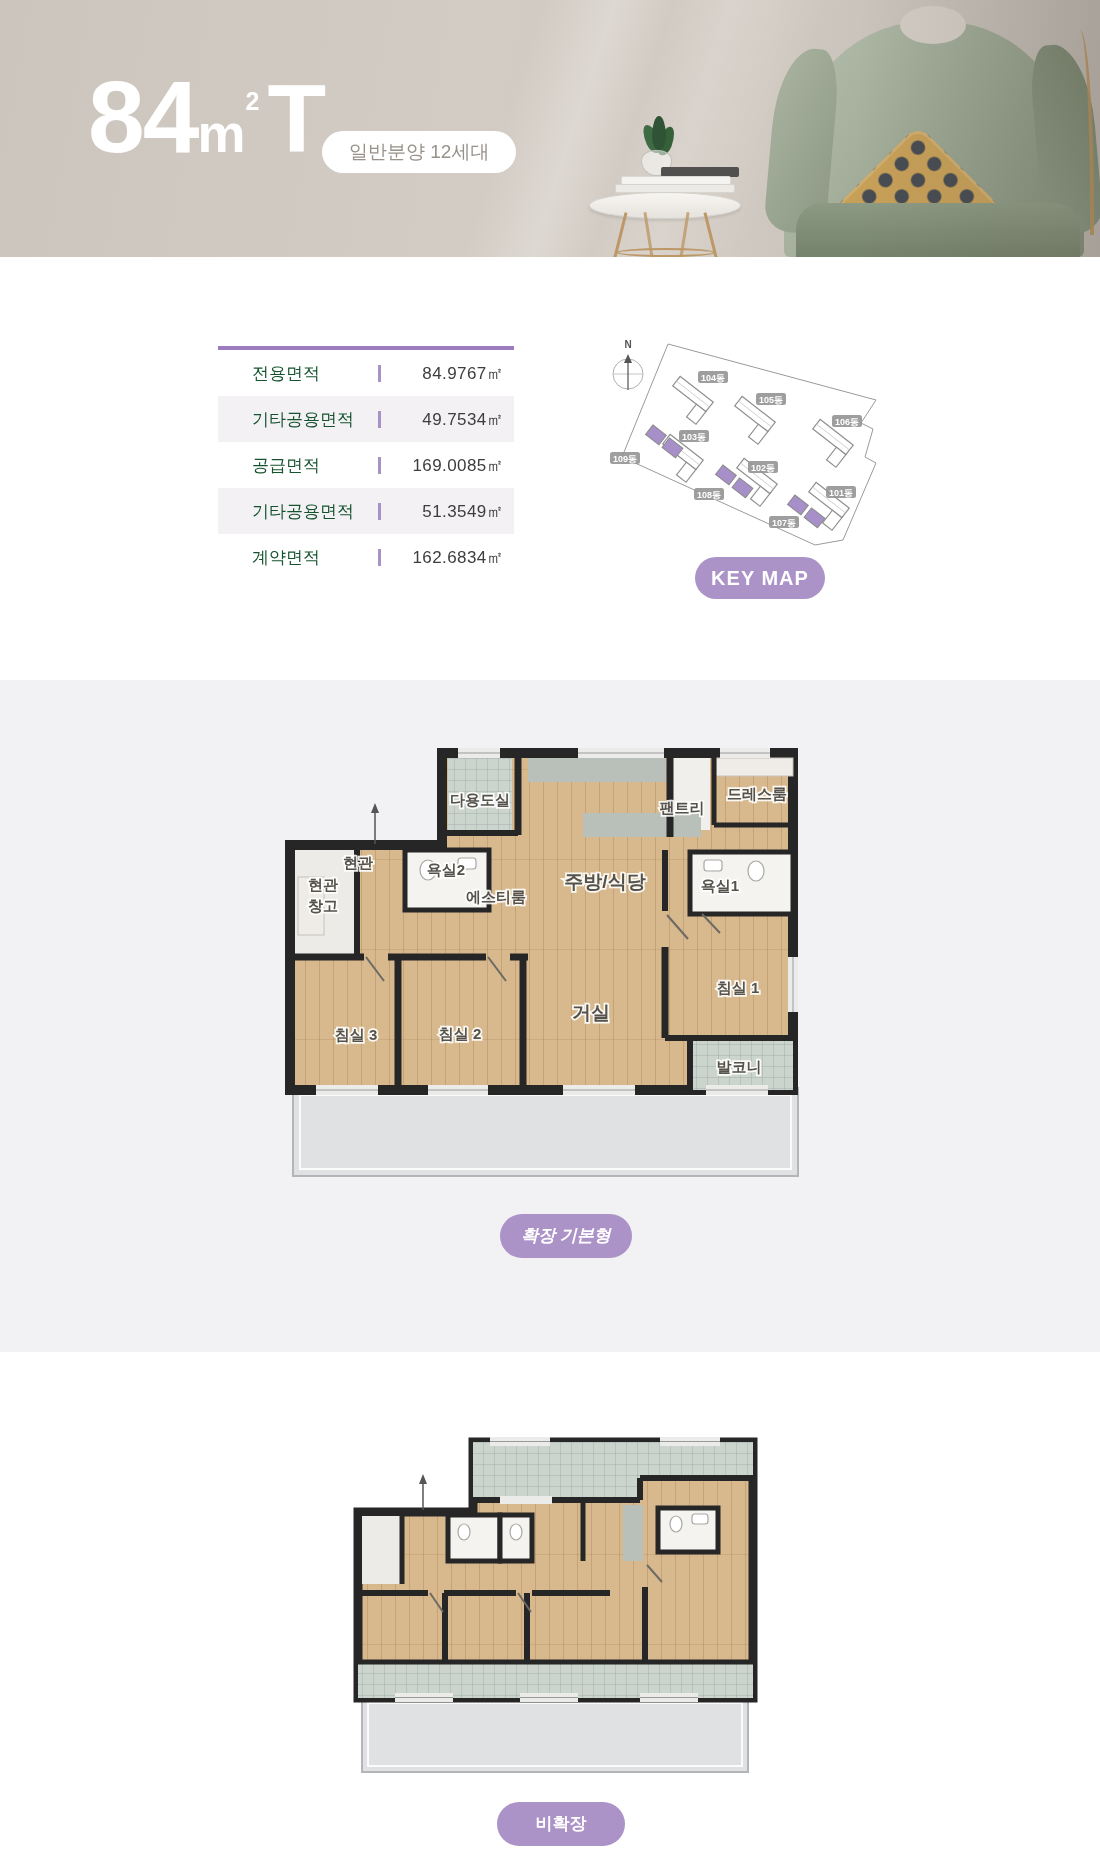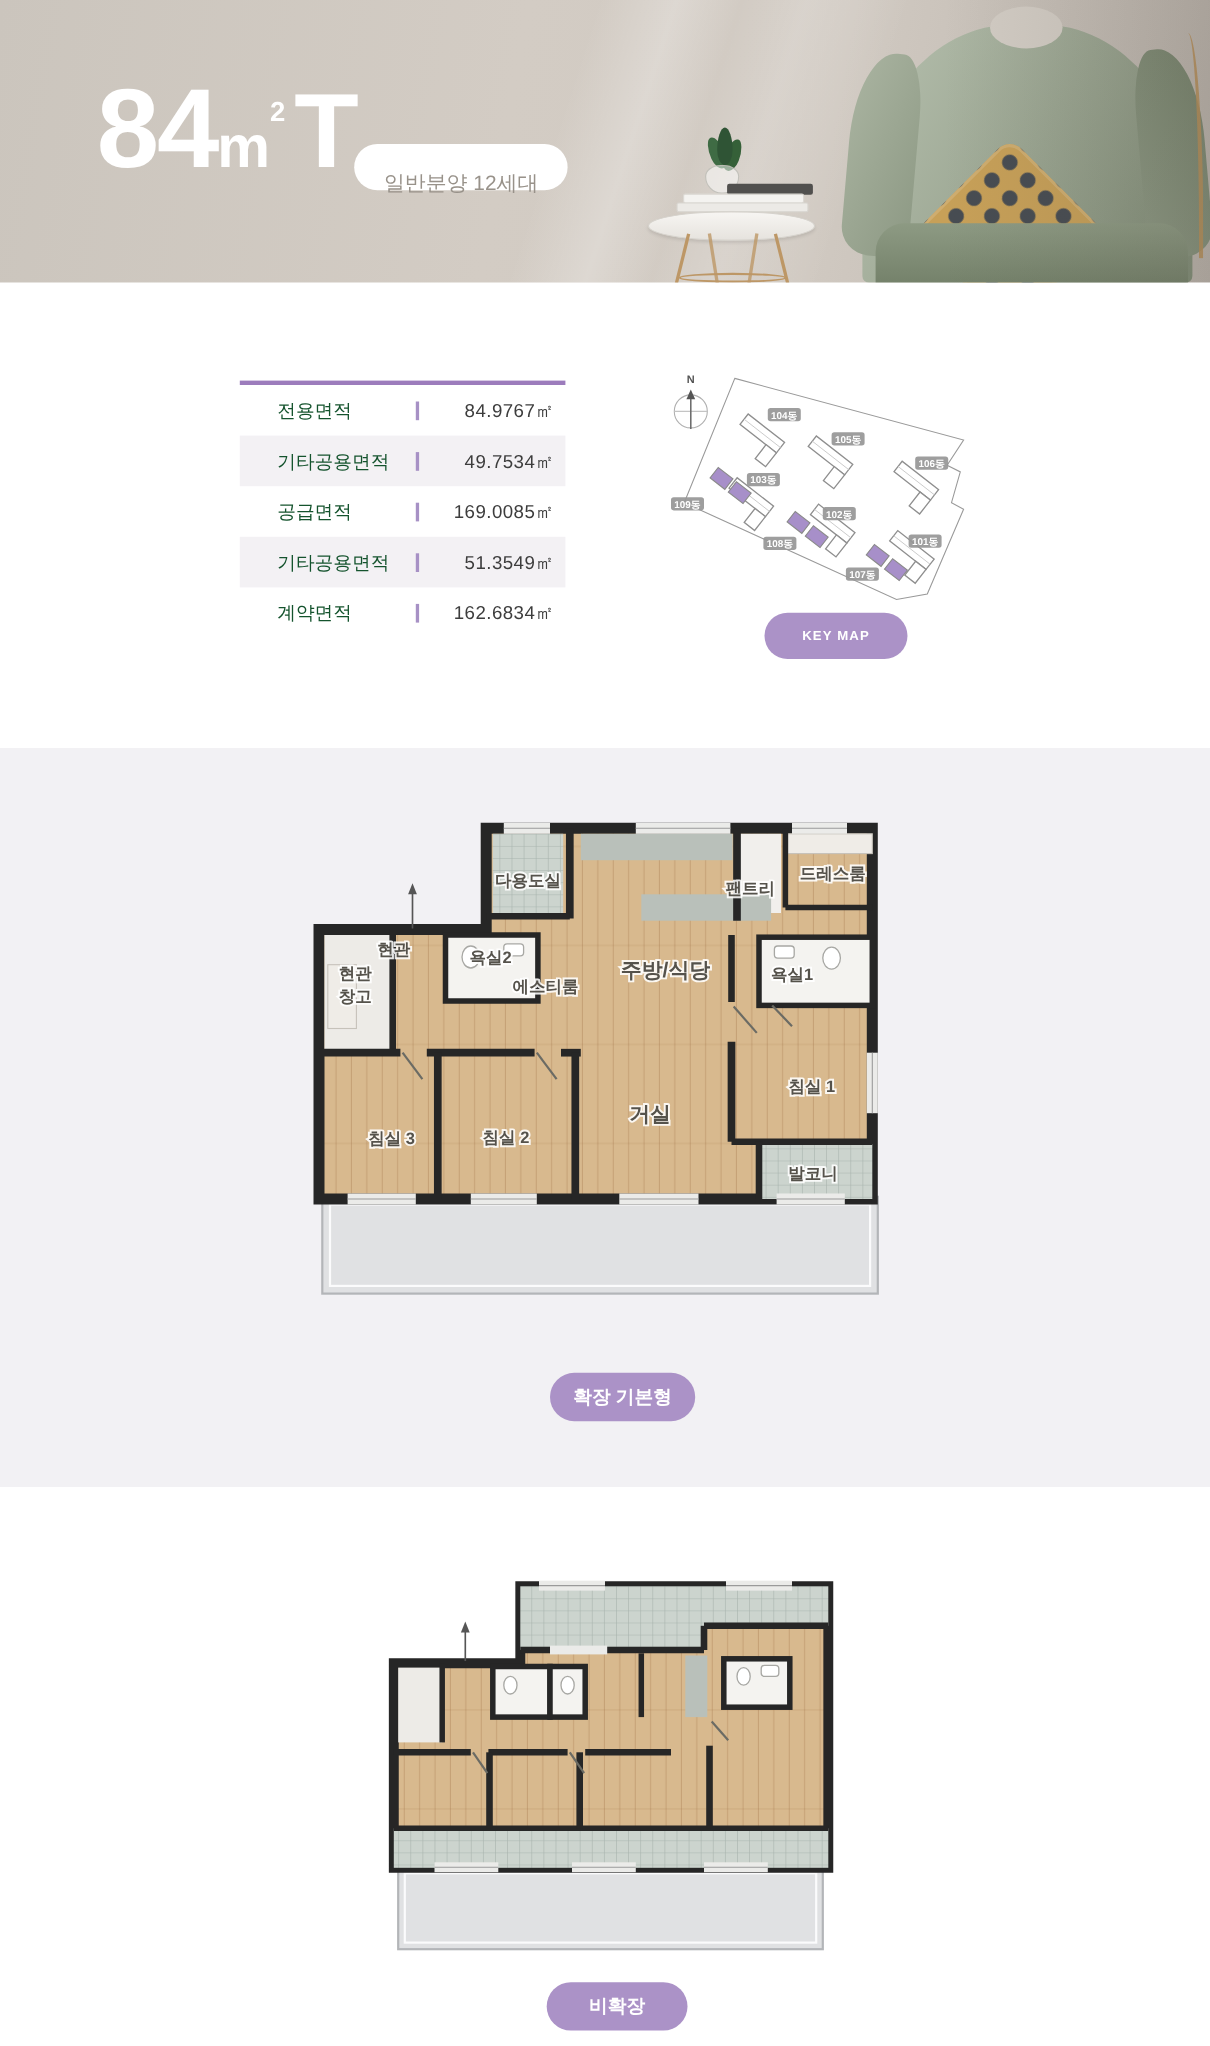--- a/index.html
+++ b/index.html
@@ -14,21 +14,21 @@
   .hero-shade { position: absolute; inset: 0;
     background: linear-gradient(to right, rgba(0,0,0,0) 78%, rgba(82,74,66,0.18) 100%); }
 
   .hero-title { position: absolute; left: 88px; top: 66px; color: #fff; font-weight: 700; line-height: 1; white-space: nowrap; letter-spacing: -2px; }
   .t-num { font-size: 102px; }
   .t-unit { font-size: 54px; letter-spacing: 0; }
   .t-sup { font-size: 25px; vertical-align: 42px; letter-spacing: 0; }
   .t-suf { font-size: 96px; margin-left: 8px; }
 
   .hero-badge { position: absolute; left: 322px; top: 131px; height: 42px; line-height: 42px;
-    background: #fff; color: #98928a; font-size: 19px; padding: 16px 27px; border-radius: 21px; }
+    background: #fff; color: #98928a; font-size: 19px; padding: 0 27px; border-radius: 21px; }
 
   
   .table-wrap { position: absolute; left: 575px; top: 122px; width: 190px; height: 135px; }
   .leaf { position: absolute; width: 14px; height: 30px; background: #3f6b44; border-radius: 50% 50% 50% 50% / 60% 60% 40% 40%; }
   .leaf.l1 { left: 70px; top: 2px; transform: rotate(-24deg); }
   .leaf.l2 { left: 84px; top: 4px; transform: rotate(20deg); background: #356038; }
   .leaf.l3 { left: 77px; top: -6px; height: 34px; background: #2f5435; }
   .vase { position: absolute; left: 66px; top: 28px; width: 31px; height: 26px; background: rgba(255,255,255,0.5);
     border: 1px solid rgba(190,188,182,0.9); border-radius: 45% 45% 48% 48% / 40% 40% 60% 60%; }
   .book-dark { position: absolute; left: 86px; top: 45px; width: 78px; height: 10px; background: #51504e; border-radius: 2px; }
@@ -66,21 +66,21 @@
   .info { position: relative; width: 1100px; height: 423px; background: #fff; }
   .area-table { position: absolute; left: 218px; top: 89px; width: 296px; border-top: 4px solid #9c7cbc; }
   .area-row { height: 46px; display: flex; align-items: center; padding: 0 10px 0 34px; }
   .area-row:nth-child(even) { background: #f3f1f4; }
   .row-label { width: 112px; font-size: 17px; color: #14532d; text-align: justify; text-align-last: justify; }
   .row-div { width: 3px; height: 17px; background: #a791c5; margin: 0 0 0 14px; flex: none; }
   .row-value { flex: 1; text-align: right; font-size: 17px; color: #3d3d3d; letter-spacing: 0.4px; }
 
   .keymap-fig { position: absolute; left: 595px; top: 73px; width: 290px; height: 240px; }
   .keymap-btn { position: absolute; left: 695px; top: 300px; width: 130px; height: 42px; border: none;
-    border-radius: 21px; background: #ab92c7; color: #fff; font-size: 12px; font-weight: 700; letter-spacing: 1px; cursor: pointer;
+    border-radius: 21px; background: #ab92c7; color: #fff; font-size: 20px; font-weight: 700; letter-spacing: 1px; cursor: pointer;
     font-family: "Liberation Sans", "DejaVu Sans", sans-serif; }
 
   
   .site-poly { fill: #fff; stroke: #9a9a9a; stroke-width: 1; }
   .bb { fill: #fff; stroke: #8f8f8f; stroke-width: 1.2; }
   .bl { stroke: #c9c9c9; stroke-width: 0.8; }
   .bp { fill: #a78fc9; stroke: #8a8a8a; stroke-width: 1; }
   .kb-bg { fill: #979797; opacity: 0.93; }
   .kb-label { font-size: 9px; font-weight: 700; fill: #fff; text-anchor: middle; }
   .compass-line { stroke: #6a6a6a; stroke-width: 1.4; }
@@ -88,21 +88,21 @@
   .compass-n { font-size: 10px; font-weight: 700; fill: #555; text-anchor: middle; }
 
   
   .plan-main { position: relative; width: 1100px; height: 672px; background: #f2f1f4; }
   .plan-sub { position: relative; width: 1100px; height: 508px; background: #fff; padding-left: 44px; }
   .plan1 { position: absolute; left: 278px; top: 45px; }
   .plan2 { position: absolute; left: 340px; top: 68px; }
 
   .type-badge { position: absolute; height: 44px; line-height: 44px; text-align: center;
     background: #ab92c7; color: #fff; font-size: 17px; font-weight: 700; border-radius: 22px; }
-  .badge-main { left: 500px; top: 568px; width: 132px; }
+  .badge-main { left: 500px; top: 534px; width: 132px; font-style: italic; }
   .badge-sub { left: 497px; top: 450px; width: 128px; }
 
   
   .wall { stroke: #262626; fill: none; }
   .rl { font-size: 15px; font-weight: 700; fill: #55524b; text-anchor: middle;
         paint-order: stroke; stroke: rgba(255,255,255,0.88); stroke-width: 3.5px; }
   .rl-big { font-size: 19px; }
   .win { fill: #ebebe9; }
   .winline { stroke: #9a9a9a; stroke-width: 1; }
   .door { stroke: #6b6b64; stroke-width: 2; }

